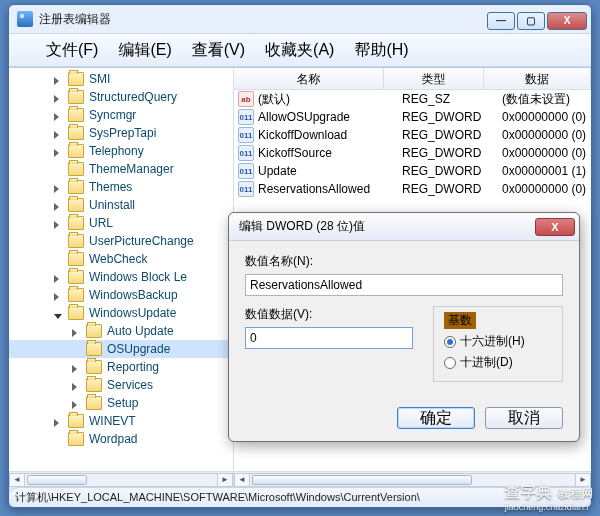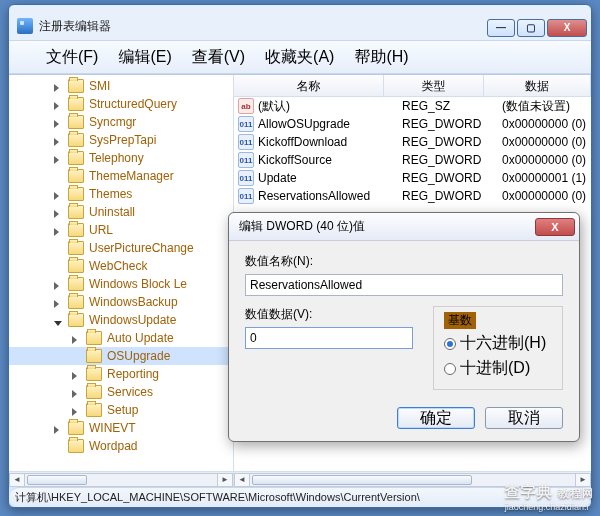--- a/index.html
+++ b/index.html
@@ -19,21 +19,20 @@
     background: linear-gradient(#e8f0fb, #d9e7fa);
     border: 1px solid #3b6ea5;
     border-radius: 6px;
     box-shadow: 0 3px 12px rgba(0,0,0,0.4);
     display: flex; flex-direction: column;
   }
   .titlebar {
     height: 28px;
     display: flex; align-items: center;
     padding: 0 2px 0 8px;
-    margin-top: 7px;
   }
   .titlebar .icon {
     width: 16px; height: 16px; margin-right: 6px;
     background: linear-gradient(#6fb6ff,#2a6fc1);
     border-radius: 2px; position: relative;
   }
   .titlebar .icon::after {
     content:""; position:absolute; left:3px; top:3px;
     width:4px; height:4px; background:#cfe3ff; border-radius:1px;
   }
@@ -51,21 +50,21 @@
     height: 34px; background: linear-gradient(#f7fbff,#e6eefb);
     border-top:1px solid #cad6ea; border-bottom:1px solid #cad6ea;
     display:flex; align-items:center;
     font-size:16px;
     padding-left:27px;
   }
   .menubar .m { padding:0 10px; }
   .workarea { flex:1; display:flex; background:#fff; border-top:1px solid #b7cade; overflow:hidden; }
   .tree-pane { width:225px; border-right:1px solid #d5dfeb; overflow:hidden; position:relative; background:#fff; display:flex; flex-direction:column;}
   .tree { flex:1; overflow:hidden; padding:2px 0 0 0; }
-  .node { display:flex; align-items:center; height:18px; font-size:12px; color:#a16207; white-space:nowrap;}
+  .node { display:flex; align-items:center; height:18px; font-size:12px; color:#0c4a6e; white-space:nowrap;}
   .node .exp { width:11px; height:11px; margin:0 3px 0 45px; position:relative; }
   .fold { width:16px; height:14px; margin-right:3px;
     background: linear-gradient(#fff2c6,#f6d97a);
     border:1px solid #c9a437; border-radius:1px; position:relative;}
   .fold::before{content:"";position:absolute;left:0;top:-3px;width:7px;height:3px;
     background:linear-gradient(#fff2c6,#f6d97a);border:1px solid #c9a437;border-bottom:none;}
   .node.selected { background:#cfe3ff; }
   .node.selected .lbl { background:transparent; }
   .node.l2 .exp { margin-left:63px; }
   .hscroll { height:16px; background:#e9eef6; border-top:1px solid #d5dfeb;
@@ -101,21 +100,21 @@
   .dlg-title .t{flex:1;font-size:12px;}
   .dlg-close{width:40px;height:18px;background:linear-gradient(#e07f7f,#c34d4d);
     border:1px solid #8a3a3a;border-radius:3px;color:#fff;display:flex;
     align-items:center;justify-content:center;font-weight:bold;font-size:11px;}
   .dlg-body{flex:1;padding:12px 16px 8px;}
   .fld-lbl{font-size:12px;margin-bottom:4px;}
   .fld-input{width:100%;height:22px;border:1px solid #aab4c4;background:#fff;
     font-size:12px;padding:2px 4px;font-family:inherit;}
   .fld-input.ro{background:#fff;}
   .radios{display:flex;flex-direction:column;gap:4px;margin-top:4px;}
-  .radio-row{display:flex;align-items:center;gap:4px;font-size:16px;}
+  .radio-row{display:flex;align-items:center;gap:4px;font-size:12px;}
   .radio{width:12px;height:12px;border:1px solid #6a6a6a;border-radius:50%;background:#fff;position:relative;}
   .radio.on::after{content:"";position:absolute;left:2px;top:2px;width:6px;height:6px;background:#2b72d9;border-radius:50%;}
   .row2{display:flex;gap:20px;}
   .row2 .left{flex:1;}
   .fieldset{border:1px solid #cfcfcf;padding:6px 10px 10px;font-size:12px;}
   .fs-lbl{margin-top:-13px;background:#a16207;display:inline-block;padding:0 4px;}
   .dlg-btns{display:flex;gap:10px;justify-content:flex-end;padding:0 16px 12px;}
   .btn{width:78px;height:22px;border:1px solid #8a99b2;background:linear-gradient(#fbfcfe,#e5eaf4);
     border-radius:3px;font-size:16px;display:flex;align-items:center;justify-content:center;}
   .btn.def{border:1px solid #3d7fd1;box-shadow:inset 0 0 0 1px #bcd8fa;}
@@ -321,21 +320,21 @@
     </div>
   </div>
 
   <div class="statusbar">
     <span>计算机\HKEY_LOCAL_MACHINE\SOFTWARE\Microsoft\Windows\CurrentVersion\</span>
   </div>
 </div>
 
 <div class="dialog">
   <div class="dlg-title">
-    <span class="t">编辑 DWORD (40 位)值</span>
+    <span class="t">编辑 DWORD (28 位)值</span>
     <div class="dlg-close">X</div>
   </div>
   <div class="dlg-body">
     <div class="fld-lbl">数值名称(N):</div>
     <input class="fld-input ro" readonly="" value="ReservationsAllowed" style="">
     <div style="height:10px"></div>
     <div class="row2">
       <div class="left">
         <div class="fld-lbl">数值数据(V):</div>
         <input class="fld-input" style="background: rgb(255, 255, 255); border: 1px solid rgb(122, 159, 214);" value="0">

